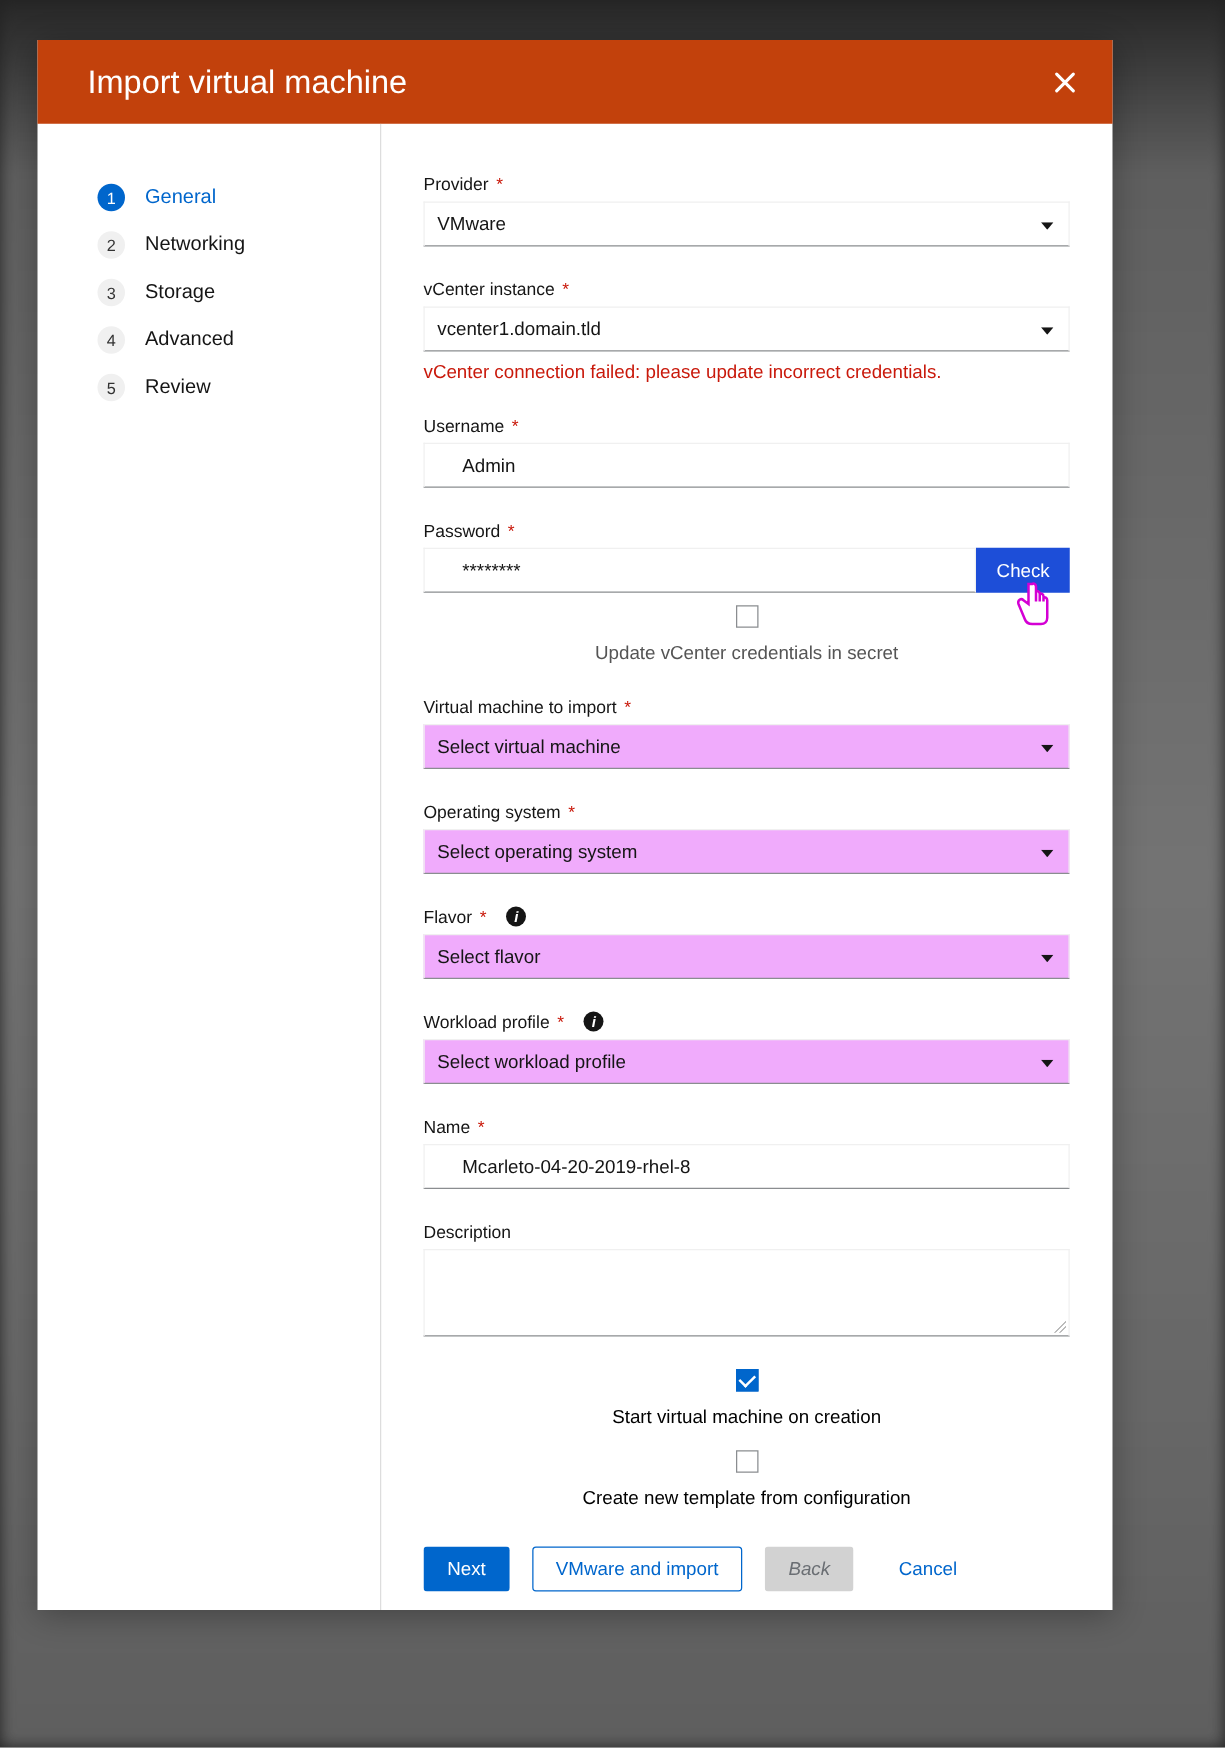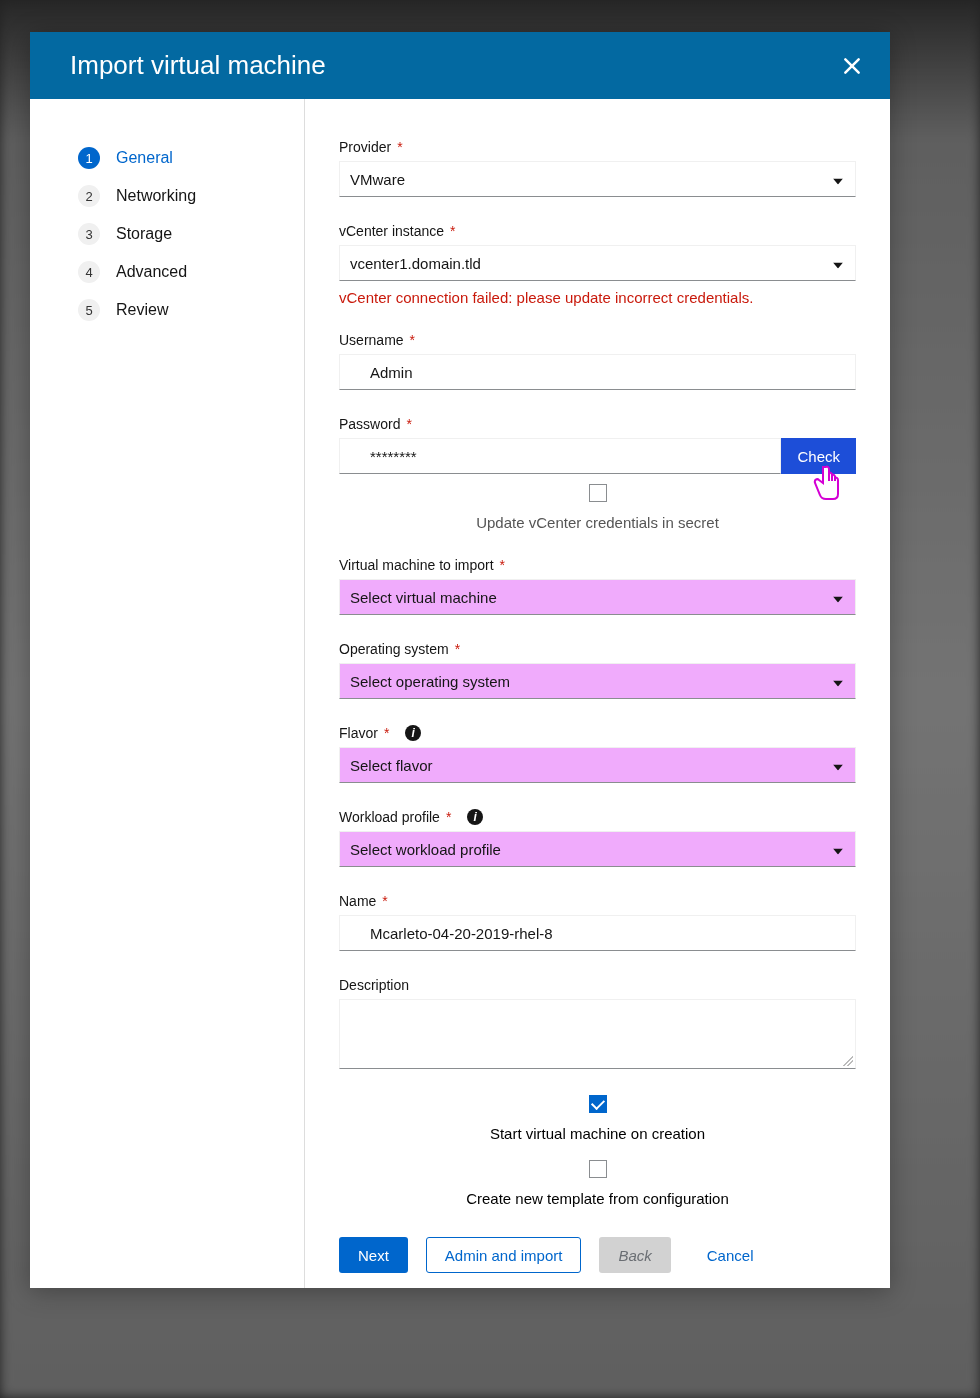--- a/index.html
+++ b/index.html
@@ -23,21 +23,21 @@
   left: 30px;
   top: 32px;
   right: 90px;
   bottom: 110px;
   background: #fff;
   display: flex;
   flex-direction: column;
   box-shadow: 0 4px 24px rgba(0,0,0,.3);
 }
 .modal-header {
-  background: #0369a1;
+  background: #c2410c;
   color: #fff;
   padding: 18px 28px 18px 40px;
   display: flex;
   align-items: center;
   justify-content: space-between;
 }
 .modal-header h1 {
   font-size: 26px;
   font-weight: 400;
 }
@@ -430,20 +430,20 @@
         <span class="cb-label">Start virtual machine on creation</span>
       </div>
 
       <div class="checkbox-row" style="margin-top:18px;">
         <span class="cb"></span>
         <span class="cb-label">Create new template from configuration</span>
       </div>
 
       <div class="footer">
         <button class="btn btn-primary">Next</button>
-        <button class="btn btn-secondary">Admin and import</button>
+        <button class="btn btn-secondary">VMware and import</button>
         <button class="btn btn-disabled">Back</button>
         <button class="btn btn-link">Cancel</button>
       </div>
 
     </div>
   </div>
 </div>
 
 </body></html>

